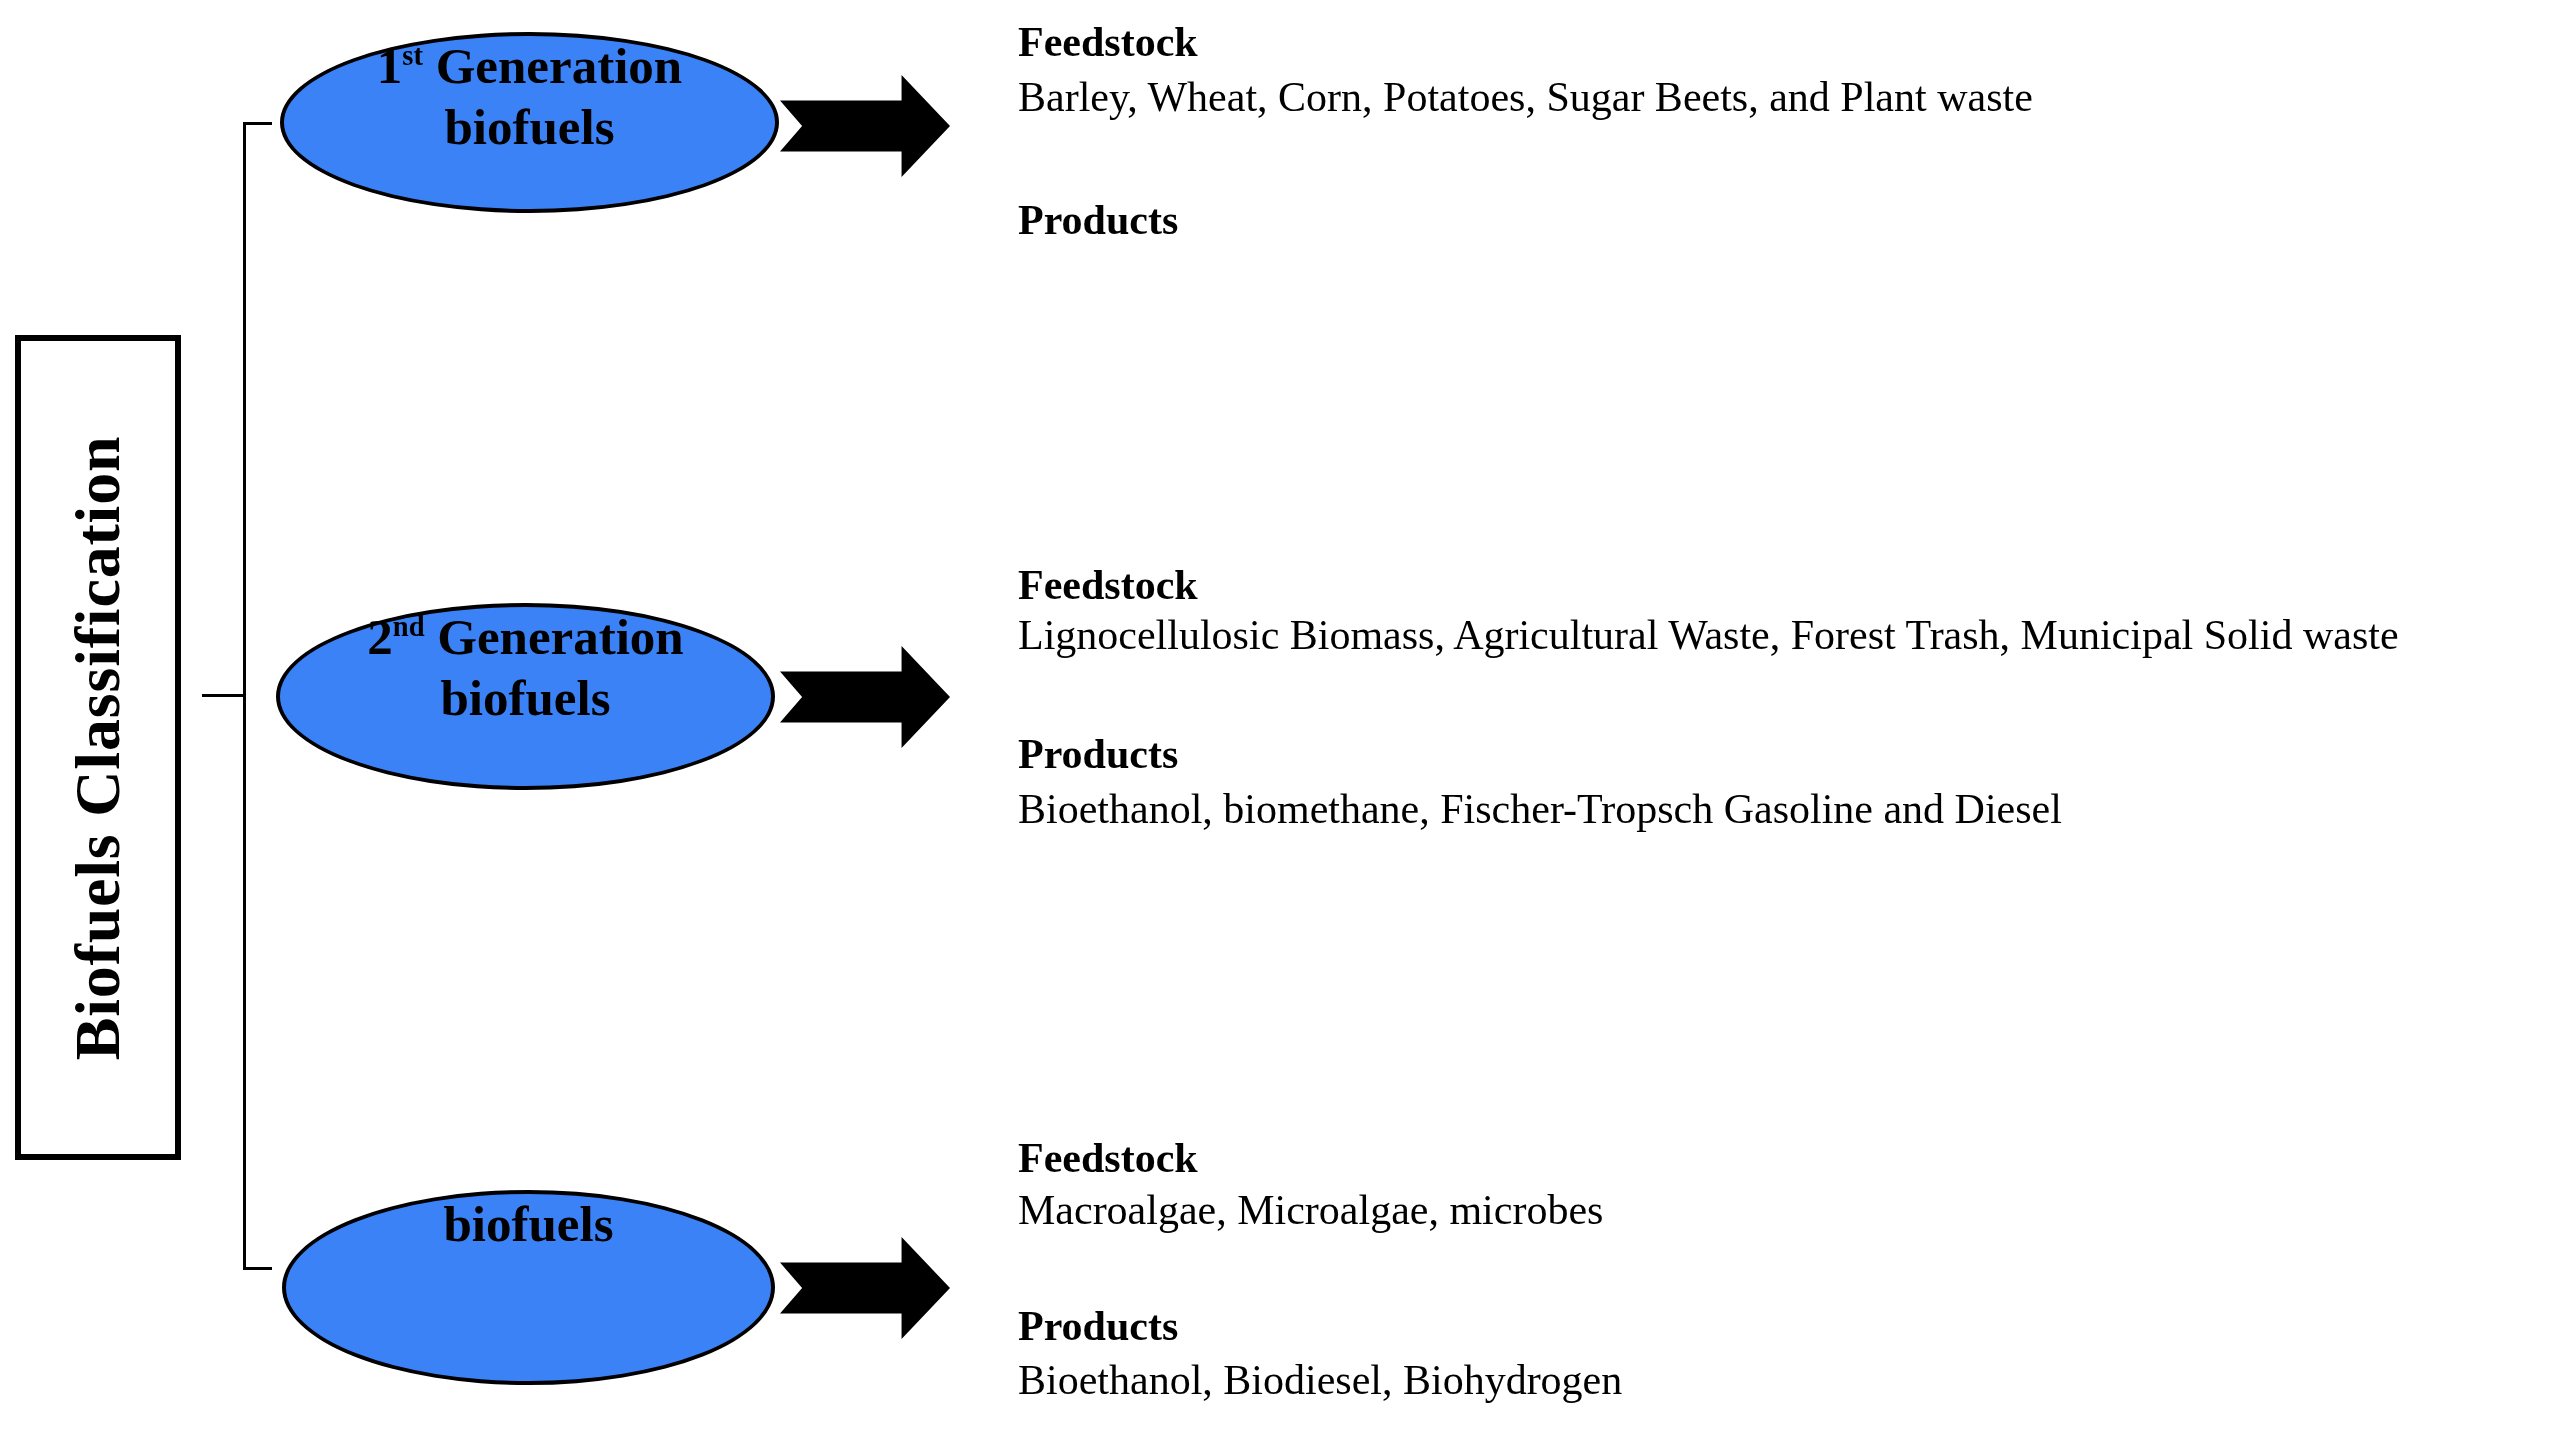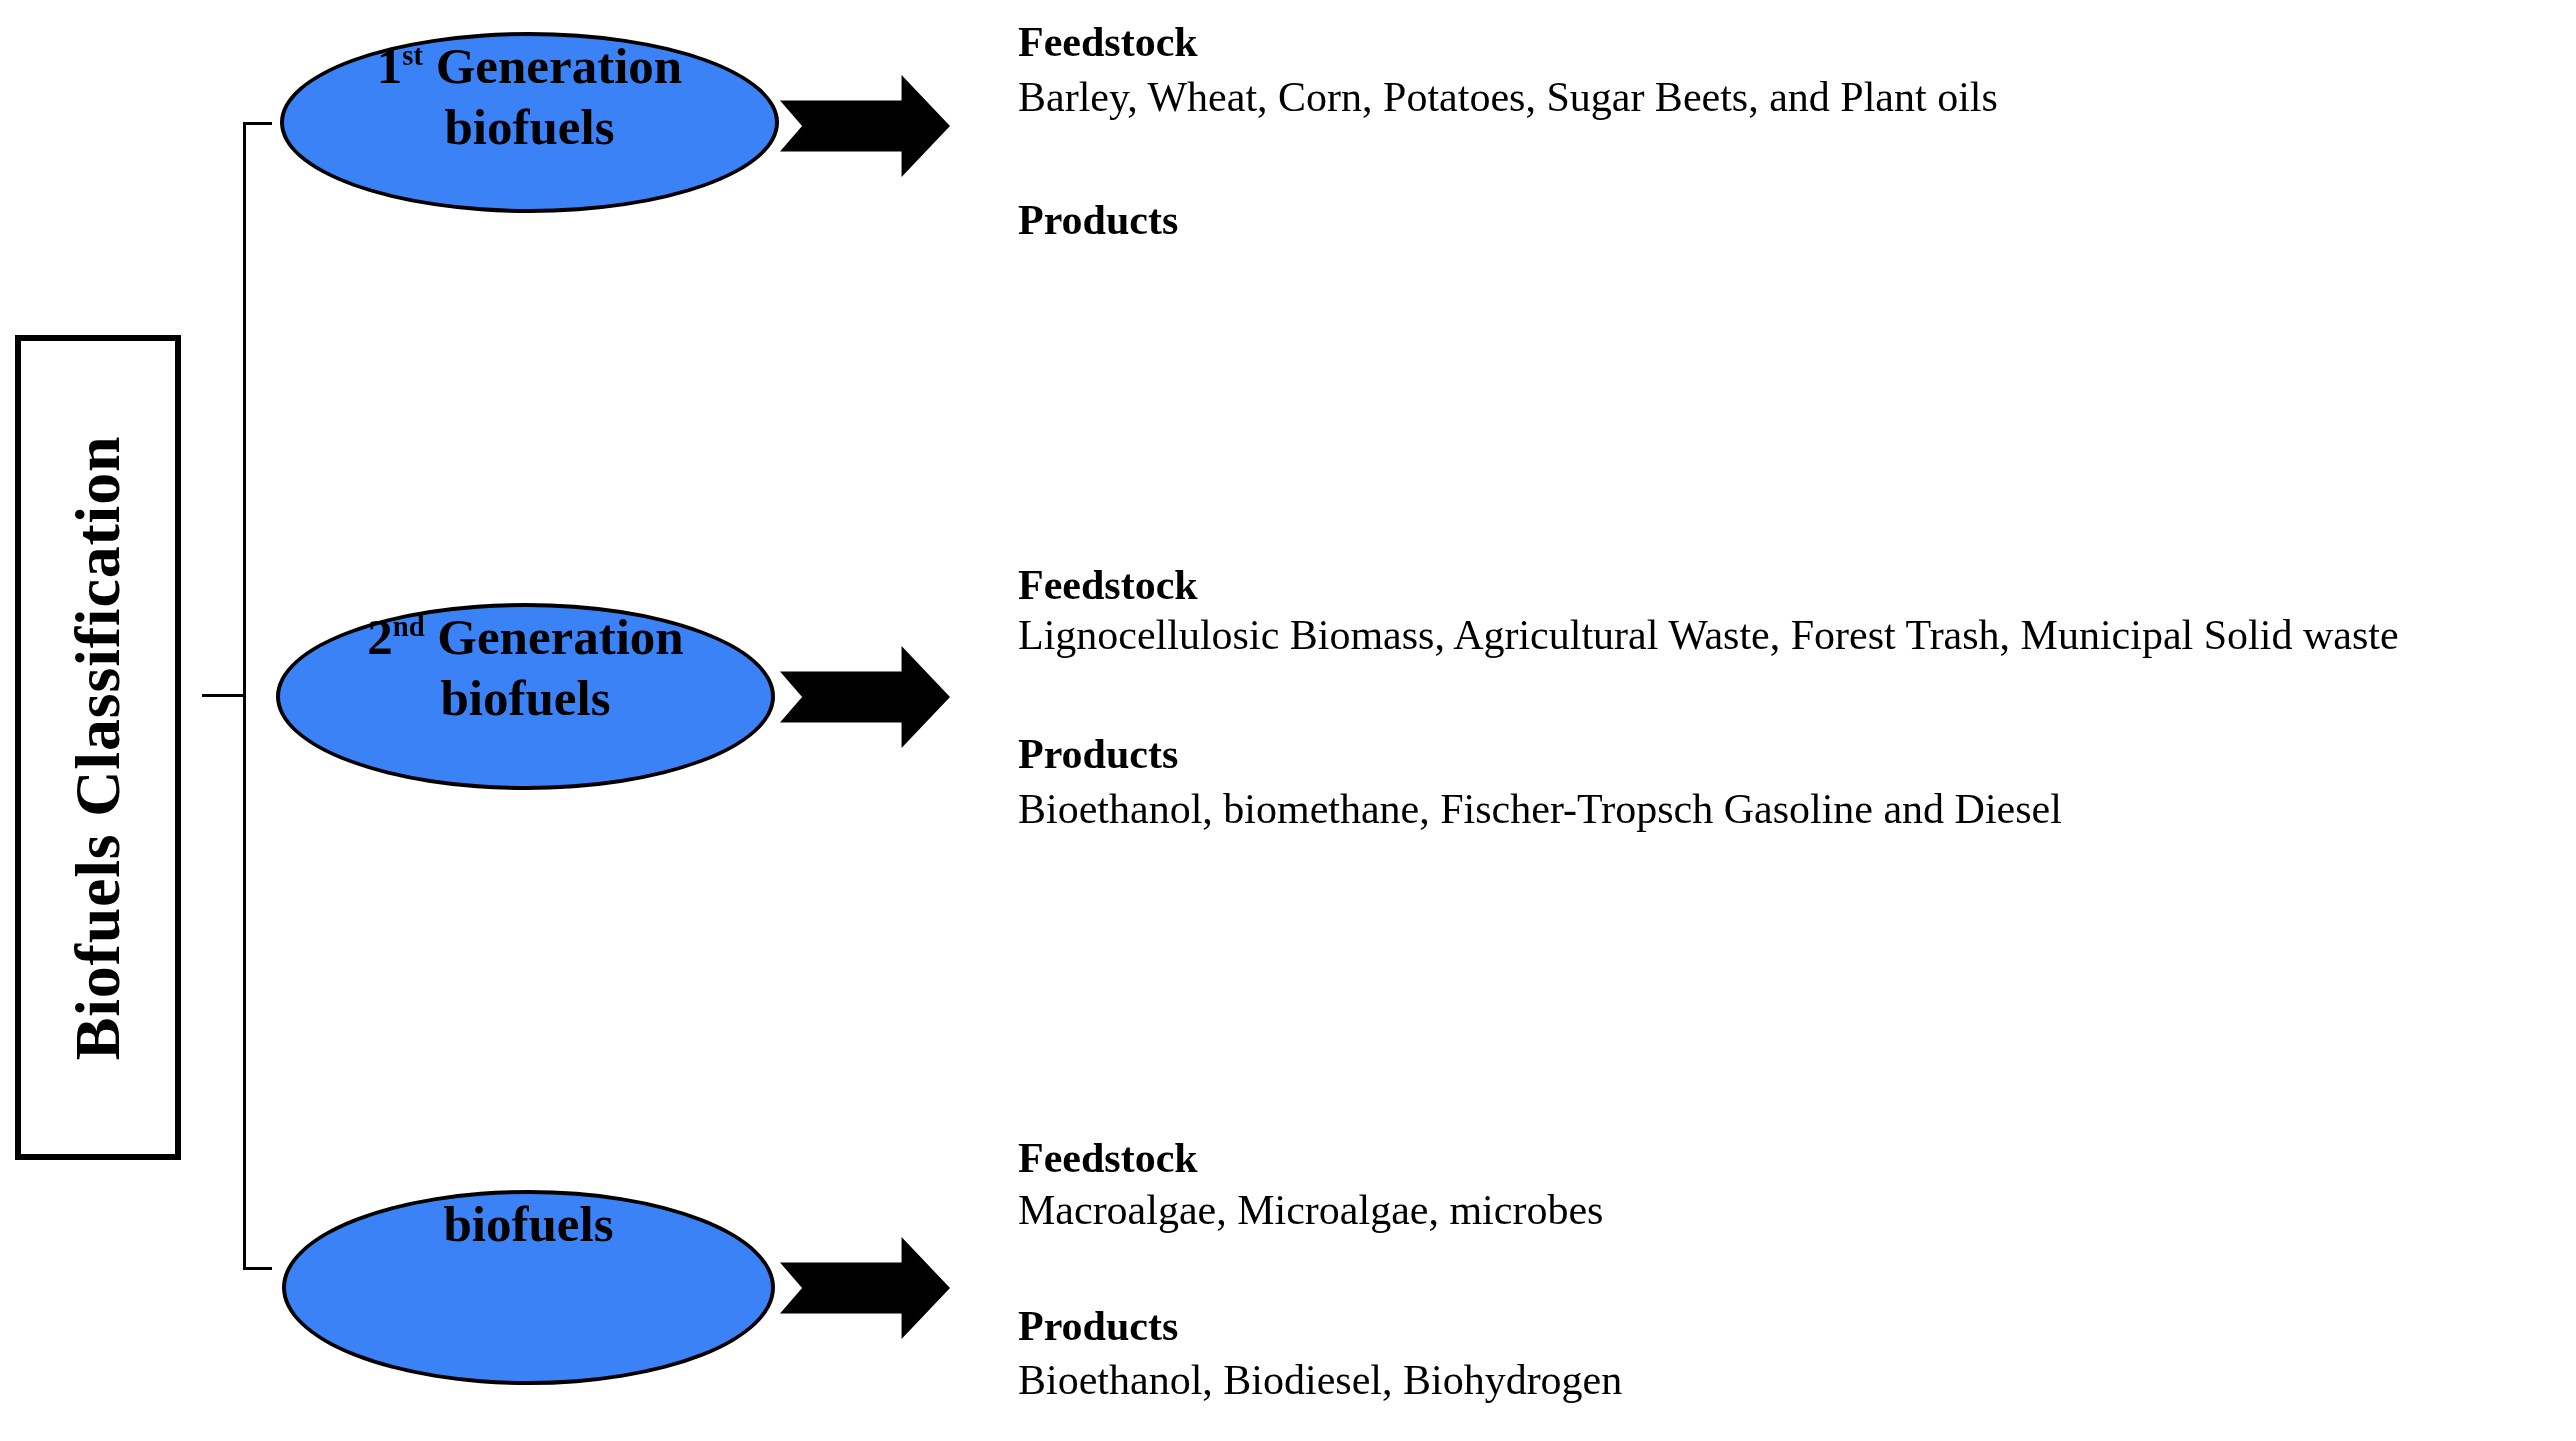--- a/index.html
+++ b/index.html
@@ -121,21 +121,21 @@
     <polygon points="0,30 143,30 143,0 200,60 143,120 143,90 0,90 26,60"></polygon>
   </svg>
   <svg class="arrow a2" viewBox="0 0 200 120">
     <polygon points="0,30 143,30 143,0 200,60 143,120 143,90 0,90 26,60"></polygon>
   </svg>
   <svg class="arrow a3" viewBox="0 0 200 120">
     <polygon points="0,30 143,30 143,0 200,60 143,120 143,90 0,90 26,60"></polygon>
   </svg>
 
   <div class="tline bold b1-fh">Feedstock</div>
-  <div class="tline b1-fi">Barley, Wheat, Corn, Potatoes, Sugar Beets, and Plant oils</div>
+  <div class="tline b1-fi">Barley, Wheat, Corn, Potatoes, Sugar Beets, and Plant waste</div>
   <div class="tline bold b1-ph">Products</div>
 
   <div class="tline bold b2-fh">Feedstock</div>
   <div class="tline b2-fi">Lignocellulosic Biomass, Agricultural Waste, Forest Trash, Municipal Solid waste</div>
   <div class="tline bold b2-ph">Products</div>
   <div class="tline b2-pi">Bioethanol, biomethane, Fischer-Tropsch Gasoline and Diesel</div>
 
   <div class="tline bold b3-fh">Feedstock</div>
   <div class="tline b3-fi">Macroalgae, Microalgae, microbes</div>
   <div class="tline bold b3-ph">Products</div>

